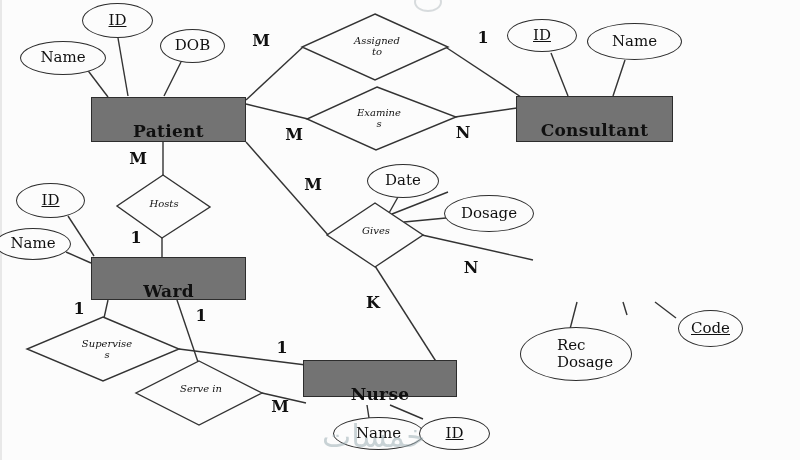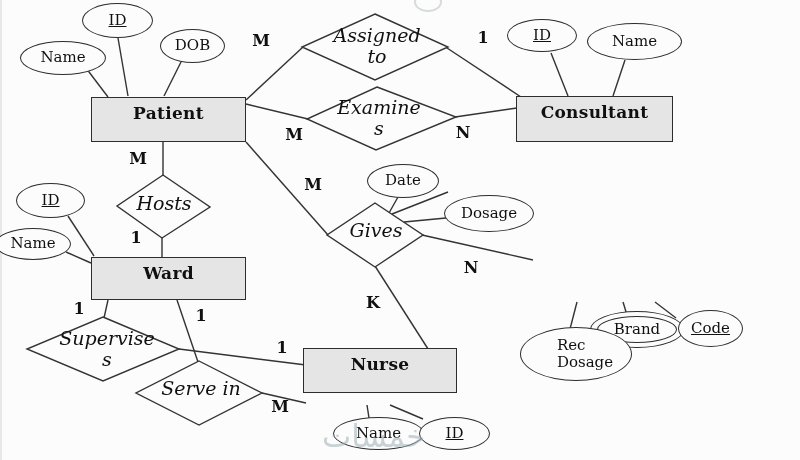--- a/index.html
+++ b/index.html
@@ -2,32 +2,32 @@
 <html><head>
 <meta charset="utf-8">
 <style>
   html,body{margin:0;padding:0;background:#fff;}
   .canvas{position:relative;width:800px;height:460px;background:#fcfcfc;overflow:hidden;
           font-family:"DejaVu Serif","Liberation Serif",serif;color:#101010;}
   .edge-strip{position:absolute;left:0;top:0;width:2px;height:460px;background:#e8e8e8;}
   svg.wires{position:absolute;left:0;top:0;z-index:1;}
   svg.wires line{stroke:#333;stroke-width:1.4;}
   svg.wires polygon{fill:#fcfcfc;stroke:#333;stroke-width:1.4;}
-  .entity{position:absolute;z-index:2;background:#e5e5e5;border:1.6px solid #2d2d2d;
-          display:flex;justify-content:center;align-items:flex-start;padding-top:5px;box-sizing:border-box;}
+  .entity{position:absolute;z-index:2;background:#737373;border:1.6px solid #2d2d2d;
+          display:flex;justify-content:center;align-items:flex-start;padding-top:23px;box-sizing:border-box;}
   .ent-label{font-weight:bold;font-size:17px;letter-spacing:.3px;}
   .attr{position:absolute;z-index:2;background:#fcfcfc;border:1.5px solid #2d2d2d;border-radius:50%;
         display:flex;justify-content:center;align-items:center;box-sizing:border-box;
         font-size:15px;line-height:1.05;}
   .attr .key{text-decoration:underline;}
   .attr.multiline{justify-content:center;padding-left:18px;white-space:pre-line;line-height:1.15;}
   .attr .inner{position:absolute;left:6px;right:6px;top:4px;bottom:4px;border:1.5px solid #2d2d2d;
         border-radius:50%;display:flex;justify-content:center;align-items:center;}
   .rel-label{position:absolute;z-index:3;transform:translate(-50%,-50%);font-style:italic;
-        font-size:19px;line-height:1.12;text-align:center;white-space:pre-line;}
+        font-size:10px;line-height:1.12;text-align:center;white-space:pre-line;}
   .card{position:absolute;z-index:3;transform:translate(-50%,-50%);font-weight:bold;font-size:16px;}
   .watermark{position:absolute;z-index:6;left:322px;top:418px;width:150px;
         font-family:"DejaVu Sans",sans-serif;font-size:31px;color:#9fb0b6;opacity:.55;pointer-events:none;}
   .smudge{position:absolute;z-index:6;left:414px;top:-8px;width:24px;height:16px;border:2px solid #c7cdd0;
         border-radius:50%;opacity:.7;}
 </style>
 </head>
 <body>
 
 <div class="canvas">
@@ -74,21 +74,21 @@
 
   <div class="entity" style="left:91px;top:97px;width:155px;height:45px">
     <span class="ent-label">Patient</span>
   </div>
   <div class="entity" style="left:516px;top:96px;width:157px;height:46px">
     <span class="ent-label">Consultant</span>
   </div>
   <div class="entity" style="left:91px;top:257px;width:155px;height:43px">
     <span class="ent-label">Ward</span>
   </div>
-  <div class="entity" style="left:303px;top:348px;width:154px;height:45px">
+  <div class="entity" style="left:303px;top:360px;width:154px;height:37px">
     <span class="ent-label">Nurse</span>
   </div>
 
   <div class="attr" style="left:20px;top:41px;width:86px;height:34px">
     <span>Name</span>
   </div>
   <div class="attr" style="left:82px;top:3px;width:71px;height:35px">
     <span class="key">ID</span>
   </div>
   <div class="attr" style="left:160px;top:29px;width:65px;height:34px">
@@ -104,25 +104,20 @@
     <span class="key">ID</span>
   </div>
   <div class="attr" style="left:-5px;top:228px;width:76px;height:32px">
     <span>Name</span>
   </div>
   <div class="attr" style="left:367px;top:164px;width:72px;height:34px">
     <span>Date</span>
   </div>
   <div class="attr" style="left:444px;top:195px;width:90px;height:37px">
     <span>Dosage</span>
-  </div>
-  <div class="attr" style="left:590px;top:311px;width:94px;height:37px">
-    <div class="inner">
-      <span>Brand</span>
-    </div>
   </div>
   <div class="attr" style="left:678px;top:310px;width:65px;height:37px">
     <span class="key">Code</span>
   </div>
   <div class="attr multiline" style="left:520px;top:327px;width:112px;height:54px">
     <span>Rec
 Dosage</span>
   </div>
   <div class="attr" style="left:333px;top:417px;width:91px;height:33px">
     <span>Name</span>

